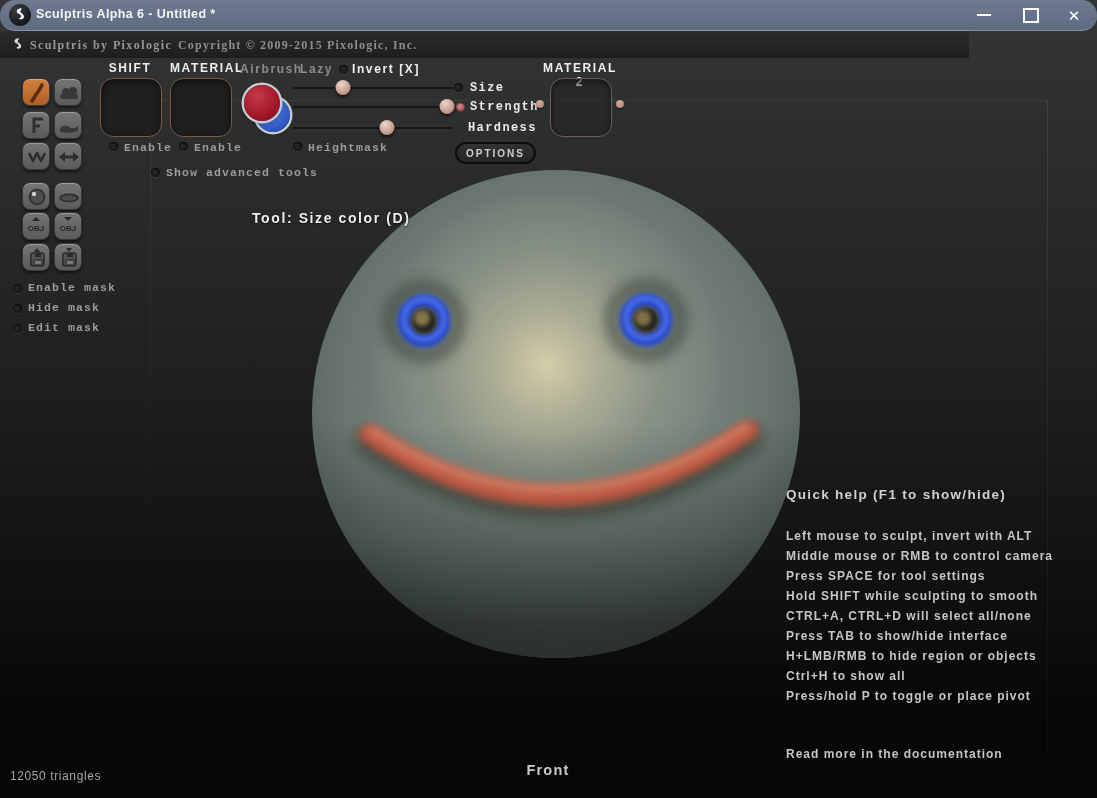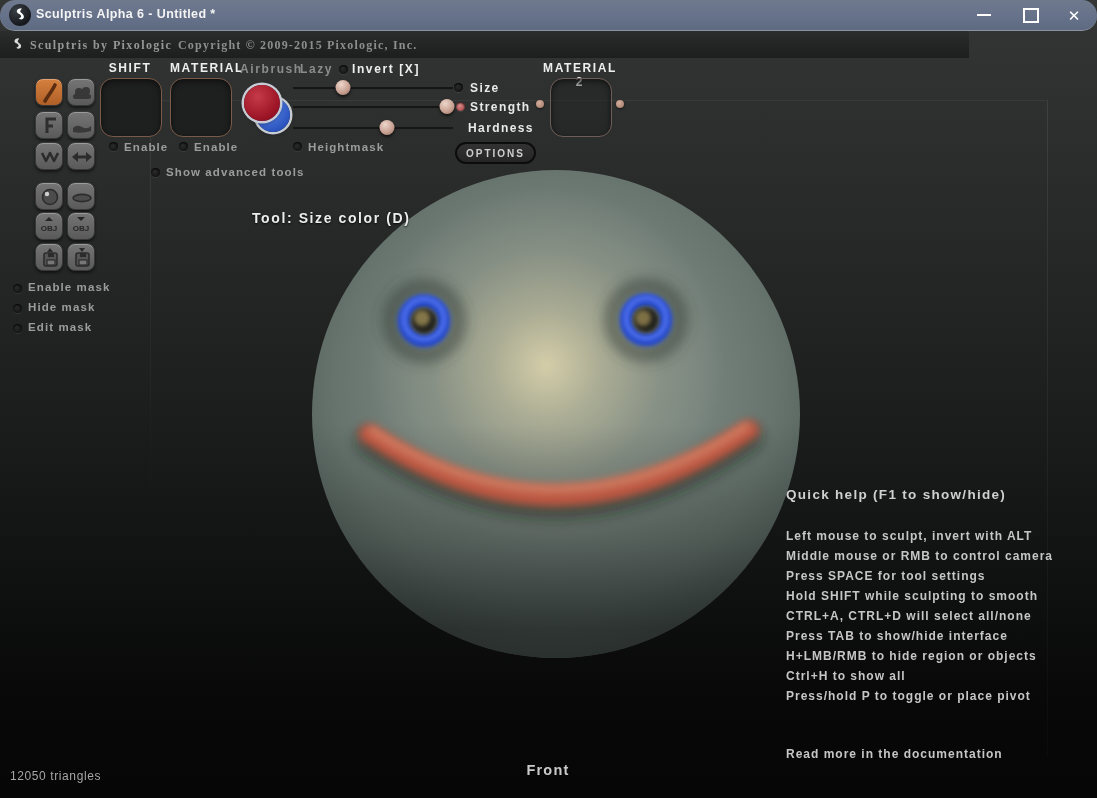--- a/index.html
+++ b/index.html
@@ -38,37 +38,37 @@
   .face-svg{position:absolute;left:0;top:0;}
   
   .radio{position:absolute;width:9px;height:9px;border-radius:50%;
     background:radial-gradient(circle at 40% 35%,#2c2c2c,#161616 75%);
     box-shadow:0 1px 0 rgba(255,255,255,0.08), inset 0 1px 2px rgba(0,0,0,0.9);cursor:pointer;}
   .radio.red{background:radial-gradient(circle at 40% 35%,#dd8d8d,#b25252 75%);}
   .dot-arrow{position:absolute;width:8px;height:8px;border-radius:50%;
     background:radial-gradient(circle at 40% 35%,#d6af9d,#a97f6e 80%);box-shadow:0 1px 2px rgba(0,0,0,.6);cursor:pointer;}
   .hdr{position:absolute;font-size:12px;font-weight:bold;color:#eeeeee;letter-spacing:1.6px;text-align:center;}
   .hdr.dim{color:#8b8b8b;}
-  .lbl{position:absolute;font-size:11.5px;font-weight:bold;color:#9c9c9c;letter-spacing:1.1px;}
+  .lbl{position:absolute;font-size:11.5px;font-weight:bold;color:#9c9c9c;letter-spacing:1.1px;font-family:Liberation Mono, monospace;}
   .lbl.bright{color:#e9e9e9;font-size:12px;letter-spacing:1.4px;}
   .preview-box{position:absolute;width:60px;height:57px;border-radius:13px;background:#1e201f;
     border:1px solid #7a5a49;box-shadow:inset 0 2px 6px rgba(0,0,0,.6);cursor:pointer;}
   .preview-box.material{border-color:#6e5c56;background:rgba(30,32,31,0.35);}
   .slider{position:absolute;width:160px;height:2px;background:#161616;border-bottom:1px solid rgba(255,255,255,0.1);cursor:pointer;}
   .handle{position:absolute;top:-7px;width:15px;height:15px;border-radius:50%;transform:translateX(-50%);
     background:radial-gradient(circle at 38% 30%,#ecd6ca,#c9a294 55%,#96705f 100%);
     box-shadow:0 2px 3px rgba(0,0,0,.65);cursor:pointer;}
   .pill{position:absolute;left:455px;top:142px;width:81px;height:22px;border-radius:11px;
     background:linear-gradient(#323232,#262626);border:2px solid #0c0c0c;box-sizing:border-box;
     display:flex;align-items:center;justify-content:center;cursor:pointer;
     font-size:10px;font-weight:bold;color:#cfcfcf;letter-spacing:2px;}
   
   .toolbtn{position:absolute;width:28px;height:28px;border-radius:8px;
     background:linear-gradient(#757575,#5a5a5a);border:1px solid #383838;box-sizing:border-box;
-    box-shadow:inset 0 1px 0 rgba(255,255,255,.28), 0 2px 3px rgba(0,0,0,.55);cursor:pointer;margin-left:13px;}
+    box-shadow:inset 0 1px 0 rgba(255,255,255,.28), 0 2px 3px rgba(0,0,0,.55);cursor:pointer;}
   .toolbtn.active{background:linear-gradient(#d4803f,#b05f27);}
   .toolbtn svg{position:absolute;left:0;top:0;}
   .objtxt{position:absolute;left:0;top:11px;width:100%;text-align:center;font-size:8px;font-weight:bold;color:#262626;letter-spacing:0;}
   .caret{position:absolute;left:50%;transform:translateX(-50%);width:0;height:0;}
   .caret.up{top:4px;border-left:4px solid transparent;border-right:4px solid transparent;border-bottom:4px solid #262626;}
   .caret.down{top:4px;border-left:4px solid transparent;border-right:4px solid transparent;border-top:4px solid #262626;}
   
   .paint-circle{position:absolute;border-radius:50%;cursor:pointer;}
   .paint-blue{left:256px;top:98px;width:34px;height:34px;z-index:1;
     background:radial-gradient(circle at 38% 32%,#5d8ae6,#2c55c0 70%,#1f3f9a);box-shadow:0 0 0 2.5px #c7ccd4,0 2px 4px rgba(0,0,0,.5);}

